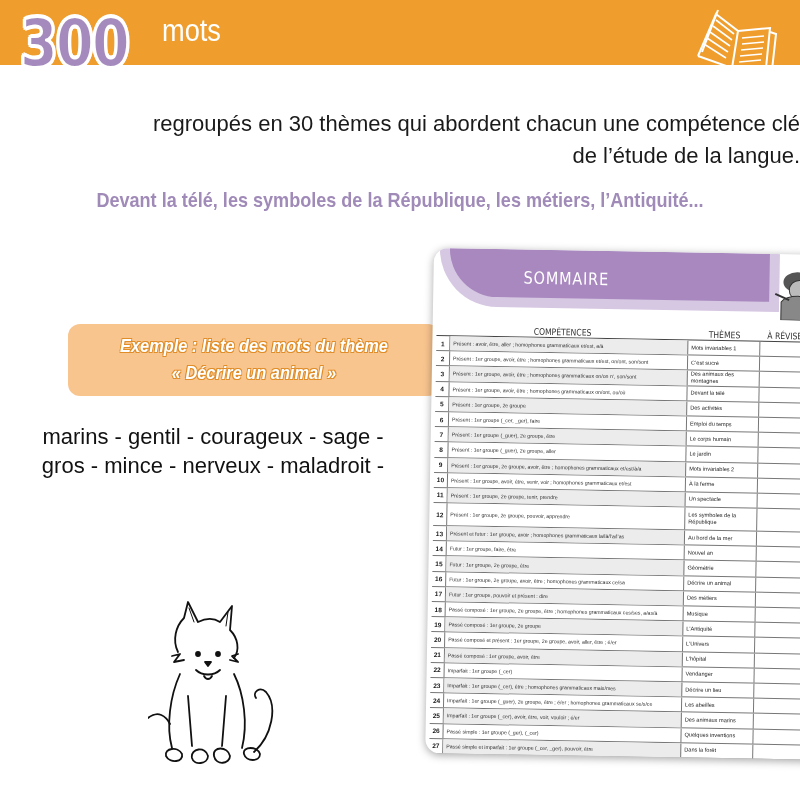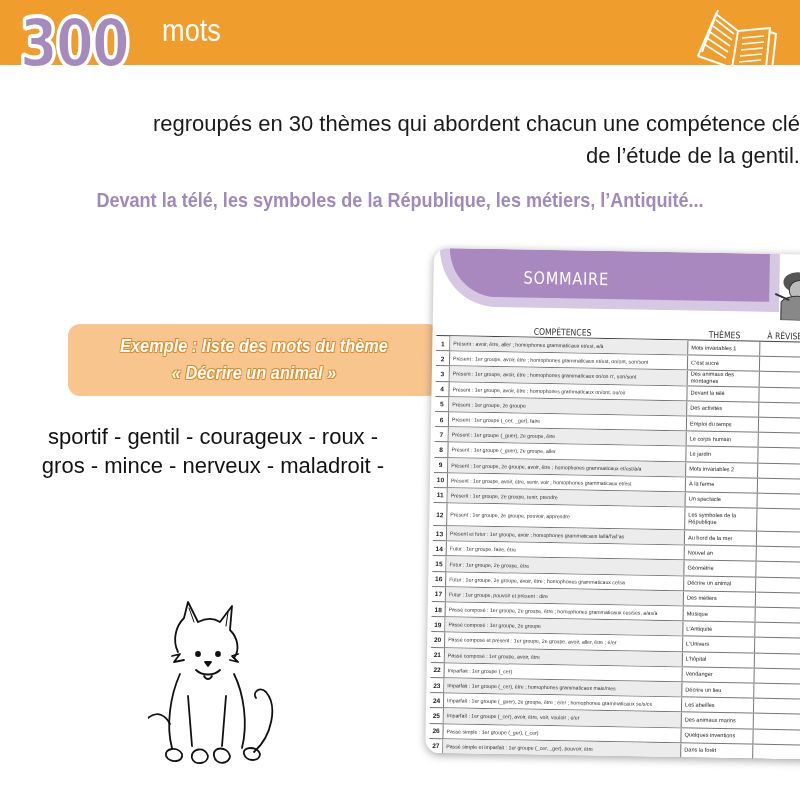--- a/index.html
+++ b/index.html
@@ -85,31 +85,31 @@
   <path d="M14 46 L30 4"></path>
   <path d="M50 25 L82 22 L78 62"></path>
   <path d="M82 26 L88 28 L84 64"></path>
   <path d="M10 50 L44 62 L78 62"></path>
   <path d="M28 14 L46 28 M25 20 L44 34 M22 26 L42 40 M19 32 L40 46 M16 38 L38 52" stroke-width="1.6"></path>
   <path d="M54 32 L76 30 M54 38 L76 36 M53 44 L75 42 M52 50 L74 48 M51 56 L73 54" stroke-width="1.6"></path>
 </svg>
 
 <div class="intro-text">
   <div>regroupés en 30 thèmes qui abordent chacun une compétence clé</div>
-  <div>de l’étude de la gentil.</div>
+  <div>de l’étude de la langue.</div>
 </div>
 <div class="themes-line">Devant la télé, les symboles de la République, les métiers, l’Antiquité...</div>
 
 <div class="example-box">
   <span class="example-line">Exemple : liste des mots du thème</span>
   <span class="example-line">« Décrire un animal »</span>
 </div>
 
 <div class="word-list">
-  <div>sportif - gentil -  courageux - roux -</div>
+  <div>marins - gentil -  courageux - sage -</div>
   <div>gros - mince - nerveux - maladroit -</div>
 </div>
 
 <svg class="cat" viewBox="0 0 130 180" fill="none" stroke="#111" stroke-width="1.8" stroke-linecap="round" stroke-linejoin="round">
   <path d="M30 56 C24 44 28 30 36 22 L40 6 L50 26 C58 22 66 22 72 26 L84 10 L82 34 C90 42 92 54 86 62"></path>
   <path d="M41 12 L46 26 M80 16 L78 30" stroke-width="1"></path>
   <path d="M24 60 L32 58 L26 66 L36 64 M90 58 L84 60 L90 66 L82 64"></path>
   <circle cx="50" cy="58" r="2" fill="#111"></circle>
   <circle cx="70" cy="58" r="2" fill="#111"></circle>
   <path d="M57 66 L63 66 L60 70 Z" fill="#111"></path>

